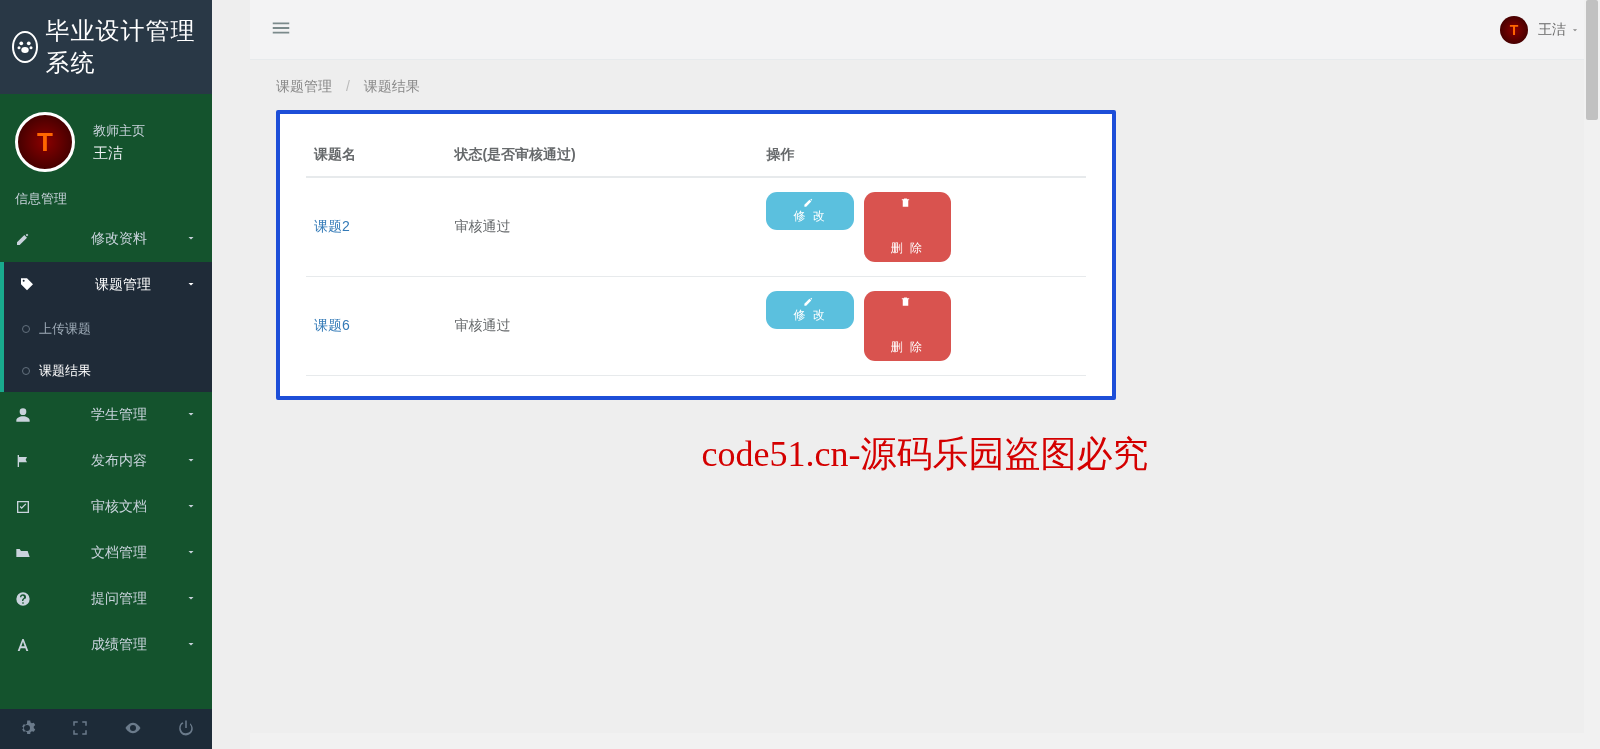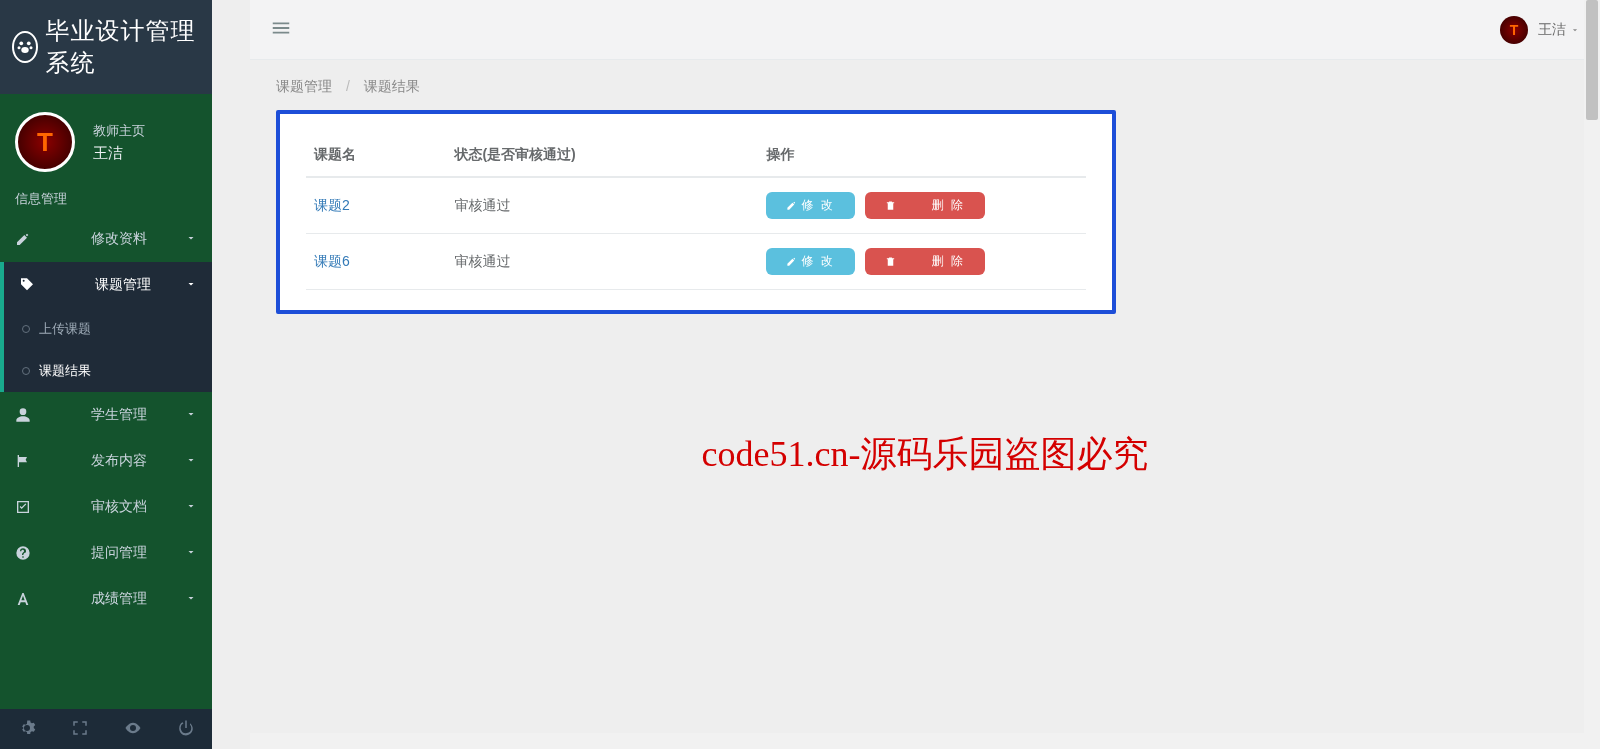--- a/index.html
+++ b/index.html
@@ -89,21 +89,21 @@
 .breadcrumb { color: #888; font-size: 14px; margin-bottom: 14px; }
 .breadcrumb .crumb-link { color: #888; cursor: pointer; }
 .breadcrumb .sep { margin: 0 10px; color: #bbb; }
 
 .panel { background: #fff; border: 4px solid #1d4ed8; border-radius: 2px; padding: 20px 26px; max-width: 840px;}
 table { width: 100%; border-collapse: collapse; }
 th { text-align: left; font-weight: bold; color: #676a6c; padding: 12px 8px; border-bottom: 2px solid #e7eaec; font-size: 14px;}
 td { padding: 14px 8px; border-bottom: 1px solid #e7eaec; color: #676a6c; vertical-align: middle;}
 td.link { color: #337ab7; cursor: pointer; }
 
-.btn { display: inline-flex; align-items: center; border: none; border-radius: 6px; padding: 5px 20px; font-size: 12px; color: #fff; cursor: pointer; margin-right: 6px; letter-spacing: 2px;}
+.btn { display: inline-flex; align-items: center; border: none; border-radius: 11px; padding: 5px 27px; font-size: 12px; color: #fff; cursor: pointer; margin-right: 6px; letter-spacing: 2px; flex-direction: column;}
 .btn svg { fill: #fff; width: 11px; height: 11px; margin-right: 4px; }
 .btn-info { background: #5bc0de; }
 .btn-danger { background: #d9534f; gap: 32px; }
 
 .watermark {
   position: absolute; left: 50%; top: 370px; transform: translateX(-50%);
   font-size: 36px; color: #d40000; font-family: "SimSun", serif; white-space: nowrap;
   pointer-events: none;
 }
 .scroll-track-v { position: fixed; right: 0; top: 0; bottom: 0; width: 16px; background: #f1f1f1;}
@@ -203,20 +203,33 @@
       </a>
     </li>
     <li>
       <a>
         <span class="icon">
             <svg viewBox="0 0 24 24">
               <path d="M3 3v18h18V3H3zm16 16H5V5h14v14zM10 15l-3-3 1.4-1.4L10 12.2l5.6-5.6L17 8l-7 7z"></path>
             </svg>
           </span>
         <span class="label">审核文档</span>
+        <span class="chevron"><svg viewBox="0 0 24 24">
+              <path d="M7 10l5 5 5-5z"></path>
+            </svg></span>
+      </a>
+    </li>
+    <li>
+      <a>
+        <span class="icon">
+            <svg viewBox="0 0 24 24">
+              <path d="M2 6v12h20l-3-9H9L7 6H2z"></path>
+            </svg>
+          </span>
+        <span class="label">文档管理</span>
         <span class="chevron"><svg viewBox="0 0 24 24">
               <path d="M7 10l5 5 5-5z"></path>
             </svg></span>
       </a>
     </li>
     <li>
       <a>
         <span class="icon">
             <svg viewBox="0 0 24 24">
               <path d="M12 2a10 10 0 100 20 10 10 0 000-20zm1 17h-2v-2h2v2zm1.6-7.4l-.9.9c-.7.7-1.2 1.3-1.2 2.5h-2v-.5c0-1.1.5-2 1.2-2.7l1.2-1.2c.4-.4.6-.9.6-1.4a2 2 0 00-4 0H7.5a4.5 4.5 0 119 0c0 1-.4 1.9-1 2.6z"></path>

